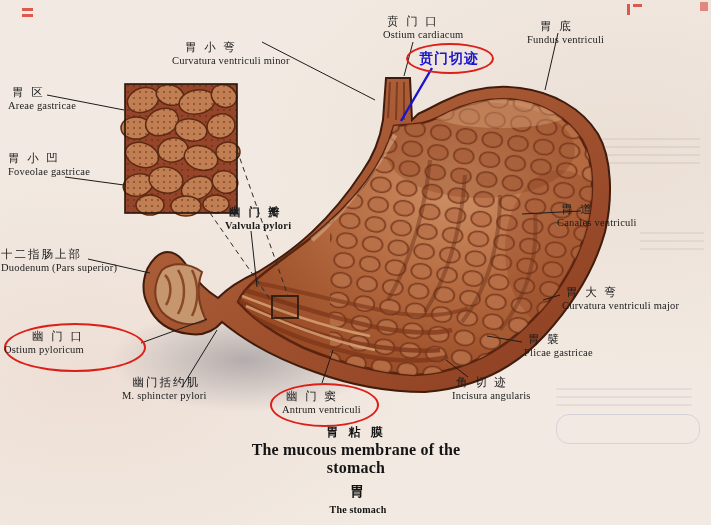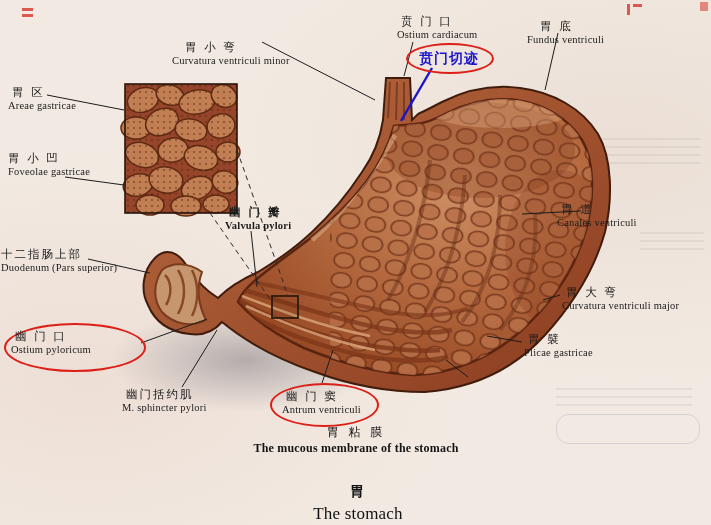--- a/index.html
+++ b/index.html
@@ -12,25 +12,25 @@
     font-family:"DejaVu Sans", sans-serif;
   }
   .art{position:absolute;left:0;top:0;}
   .label{position:absolute;color:#1b1b1b;line-height:1.18;white-space:nowrap;}
   .zh{font-size:11.5px;letter-spacing:2px;font-family:"DejaVu Sans",sans-serif;}
   .en{font-size:10.5px;letter-spacing:0.2px;font-family:"Liberation Serif",serif;}
   .i4{padding-left:4px}.i12{padding-left:13px}
   .red-ellipse{position:absolute;border:2.2px solid #dc2018;border-radius:50%;}
   .notch{position:absolute;color:#1a14cc;font-weight:bold;font-size:14px;letter-spacing:1px;}
   .caption{position:absolute;left:228px;top:424px;width:256px;text-align:center;color:#141414;}
-  .caption .zh{font-weight:normal;font-size:12px;letter-spacing:3px;}
-  .caption .en{font-weight:bold;font-size:12px;font-family:"Liberation Serif",serif;}
+  .caption .zh{font-weight:bold;font-size:12px;letter-spacing:3px;}
+  .caption .en{font-weight:bold;font-size:16px;font-family:"Liberation Serif",serif;}
   .title{position:absolute;left:288px;top:483px;width:140px;text-align:center;color:#111;}
   .title .zh{font-weight:bold;font-size:14px;letter-spacing:2px;margin-bottom:3px;}
-  .title .en{font-weight:normal;font-size:17px;font-family:"Liberation Serif",serif;}
+  .title .en{font-weight:bold;font-size:10px;font-family:"Liberation Serif",serif;}
   .pm{position:absolute;background:#d4281e;opacity:.75;}
   .artifact{position:absolute;opacity:.13;background:repeating-linear-gradient(180deg,#8a8a96 0 2px,transparent 2px 8px);filter:blur(.6px);}
   .artifact-box{position:absolute;border:1px solid rgba(70,90,170,.28);border-radius:13px;opacity:.6;}
 </style>
 </head>
 <body>
 
 <div class="page">
 
   <div class="artifact" style="left:588px;top:138px;width:112px;height:32px;"></div>
@@ -186,21 +186,21 @@
   <div class="red-ellipse" style="left:4px;top:323px;width:138px;height:45px;"></div>
   <div class="red-ellipse" style="left:270px;top:383px;width:105px;height:40px;"></div>
 
   <div class="notch" style="left:419px;top:50px;">贲门切迹</div>
 
   <div class="label" style="left:172px;top:22px;margin-top:19px;">
     <div class="zh i12">胃 小 弯</div>
     <div class="en">Curvatura ventriculi minor</div>
   </div>
 
-  <div class="label" style="left:397px;top:15px;">
+  <div class="label" style="left:383px;top:15px;">
     <div class="zh i4">贲 门 口</div>
     <div class="en">Ostium cardiacum</div>
   </div>
 
   <div class="label" style="left:527px;top:20px;">
     <div class="zh i12">胃  底</div>
     <div class="en">Fundus ventriculi</div>
   </div>
 
   <div class="label" style="left:8px;top:86px;">
@@ -216,26 +216,26 @@
   <div class="label" style="left:1px;top:248px;">
     <div class="zh">十二指肠上部</div>
     <div class="en">Duodenum (Pars superior)</div>
   </div>
 
   <div class="label" style="left:225px;top:206px;font-weight:bold;">
     <div class="zh i4">幽 门 瓣</div>
     <div class="en">Valvula pylori</div>
   </div>
 
-  <div class="label" style="left:11px;top:330px;">
+  <div class="label" style="left:4px;top:330px;text-align:right;">
     <div class="zh i4">幽 门 口</div>
     <div class="en">Ostium pyloricum</div>
   </div>
 
-  <div class="label" style="left:122px;top:388px;">
+  <div class="label" style="left:122px;top:376px;text-align:center;">
     <div class="zh i4">幽门括约肌</div>
     <div class="en">M. sphincter pylori</div>
   </div>
 
   <div class="label" style="left:282px;top:390px;">
     <div class="zh i4">幽 门 窦</div>
     <div class="en">Antrum ventriculi</div>
   </div>
 
   <div class="label" style="left:557px;top:203px;">
@@ -246,20 +246,24 @@
   <div class="label" style="left:524px;top:333px;">
     <div class="zh i4">胃  襞</div>
     <div class="en">Plicae gastricae</div>
   </div>
 
   <div class="label" style="left:562px;top:286px;">
     <div class="zh i4">胃 大 弯</div>
     <div class="en">Curvatura ventriculi major</div>
   </div>
 
+  <div class="label" style="left:452px;top:376px;">
+    <div class="zh i4">角 切 迹</div>
+    <div class="en">Incisura angularis</div>
+  </div>
 
   <div class="caption">
     <div class="zh">胃 粘 膜</div>
     <div class="en">The mucous membrane of the stomach</div>
   </div>
 
   <div class="title">
     <div class="zh">胃</div>
     <div class="en">The stomach</div>
   </div>

